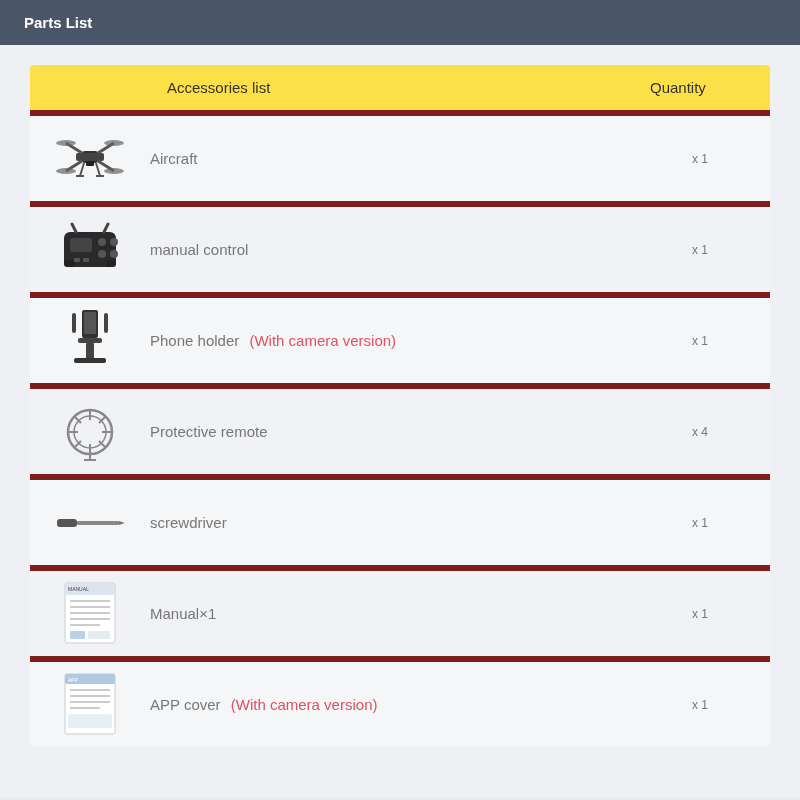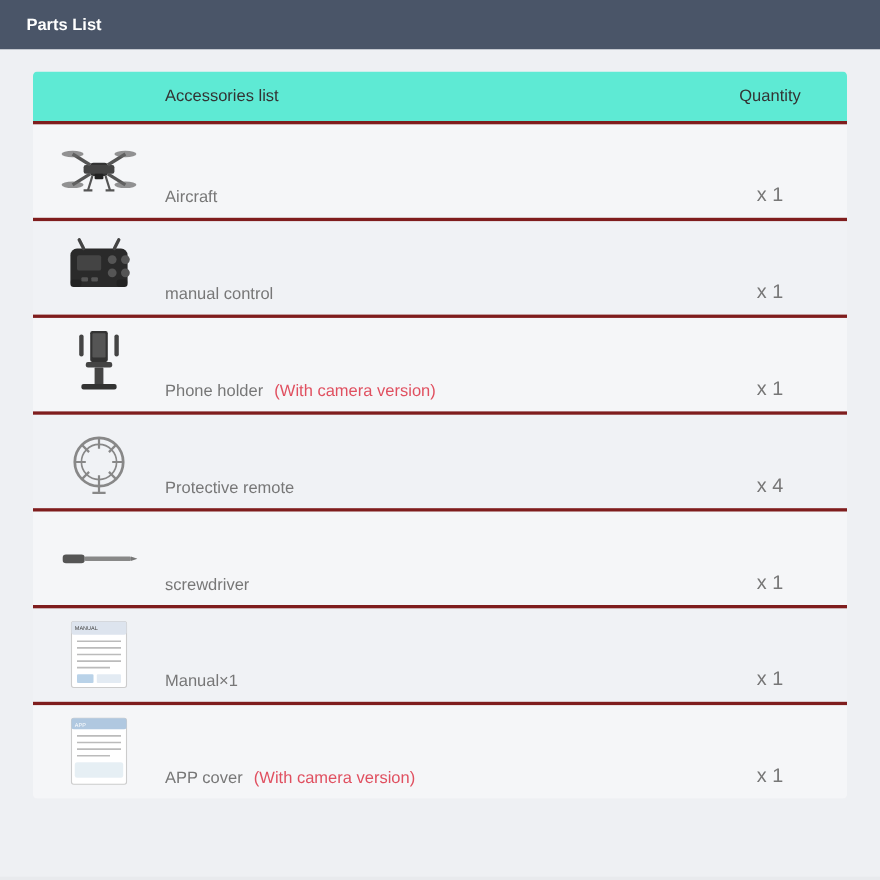--- a/index.html
+++ b/index.html
@@ -23,44 +23,45 @@
       height: calc(800px - 48px);
     }
     .table-container {
       background: #f0f2f5;
       border-radius: 4px;
       overflow: hidden;
     }
     .table-header {
       display: flex;
       padding: 14px 20px;
-      background: #5eead4;
+      background: #fde047;
+      gap: 17px;
     }
     .col-image { width: 100px; }
     .col-name { flex: 1; font-size: 15px; color: #333; }
-    .col-quantity { width: 100px; text-align: center; font-size: 15px; color: #333; }
+    .col-quantity { width: 100px; font-size: 15px; color: #333; }
     .table-row {
       display: flex;
-      align-items: flex-end;
+      align-items: center;
       padding: 10px 20px;
-      border-top: 3px solid #7f1d1d;
+      border-top: 6px solid #7f1d1d;
       background: #f5f6f8;
     }
     .table-row:nth-child(odd) { background: #f0f2f5; }
     .row-image {
       width: 80px;
       height: 65px;
       display: flex;
       align-items: center;
       justify-content: center;
       margin-right: 20px;
     }
     .row-name { flex: 1; font-size: 15px; color: #777; }
     .row-name .highlight { color: #e05060; }
-    .row-qty { width: 100px; text-align: center; font-size: 18px; color: #777; }
+    .row-qty { width: 100px; text-align: center; font-size: 12px; color: #777; }
 
     
     .icon-aircraft svg,
     .icon-remote svg,
     .icon-phone svg,
     .icon-blade svg,
     .icon-cover svg,
     .icon-screwdriver svg,
     .icon-manual svg,
     .icon-appmanual svg { display: block; }

